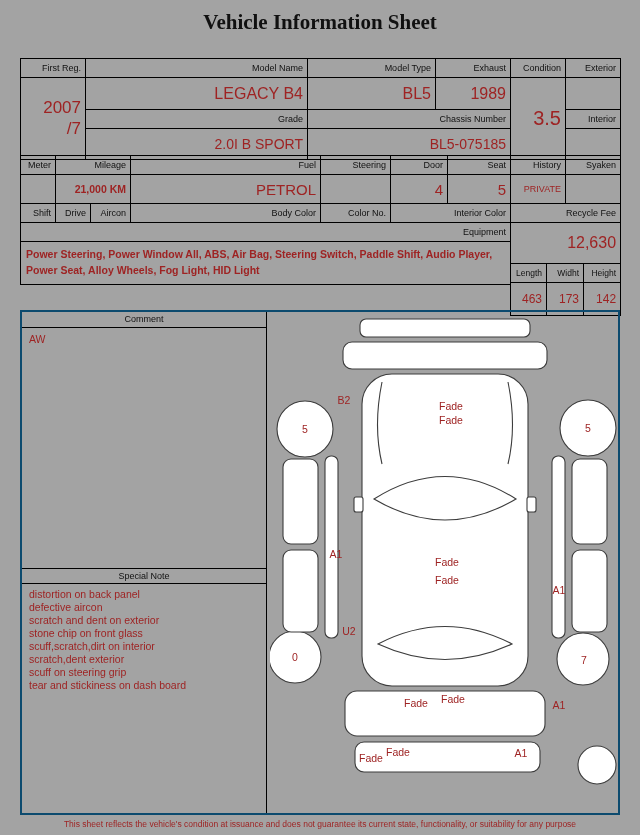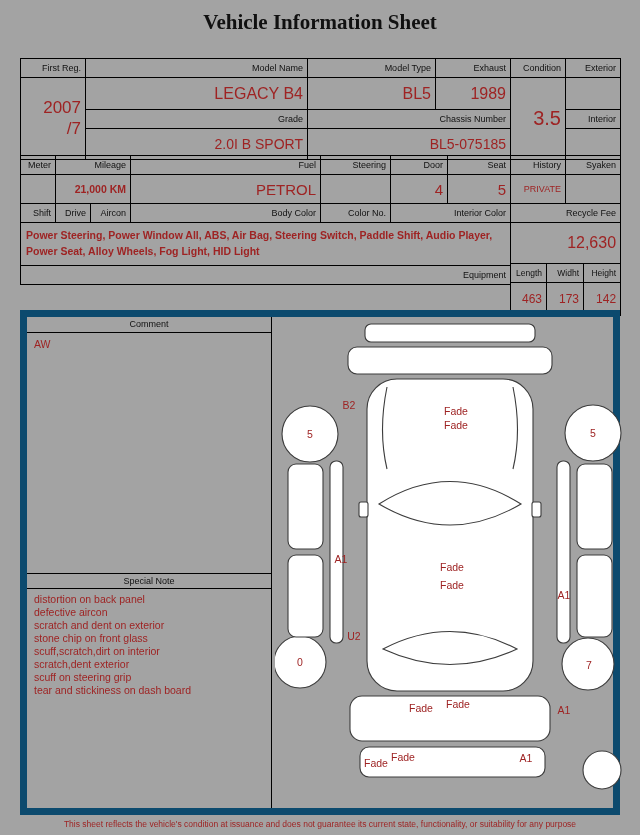--- a/index.html
+++ b/index.html
@@ -16,21 +16,21 @@
   .f9  { font-size:9px; }
   .f10 { font-size:10.5px;font-weight:bold; }
   .f12 { font-size:12px; }
   .f14 { font-size:14px; }
   .f15 { font-size:15px; }
   .f16 { font-size:16px; }
   .f17 { font-size:17px; }
   .f20 { font-size:20px; }
   .pre { white-space:pre-line; line-height:1.2; }
   .txtleft { text-align:left !important; padding:2px 5px !important; line-height:1.5; }
-  .mainbox { position:absolute; left:20px; top:310px; width:600px; height:505px; border:7px solid #0c4a6e; }
+  .mainbox { position:absolute; left:20px; top:310px; width:600px; height:505px; border:2px solid #0c4a6e; }
   .leftcol { position:absolute; left:0; top:0; width:245px; height:100%; border-right:1px solid #000; }
   .secthead { height:16px; line-height:15px; text-align:center; font-size:9px; color:#111;
               border-bottom:1px solid #000; }
   .secthead.topline { border-top:1px solid #000; }
   .commentbody { height:240px; padding:5px 7px; color:var(--red); font-size:10.5px; text-align:left; }
   .notesbody { padding:4px 7px; color:var(--red); font-size:10.5px; line-height:13px; text-align:left; }
   .diagram { position:absolute; left:248px; top:2px; }
   .diagram .shape { fill:#fff; stroke:#3c3c3c; stroke-width:1.1; }
   .ann { font-size:10.5px; text-anchor:middle; fill:var(--red); font-family:"Liberation Sans", sans-serif; }
   .disclaimer { position:absolute; left:20px; top:819px; width:600px; text-align:center;
@@ -126,25 +126,25 @@
       <td class="val f15">5</td>
     </tr>
     <tr style="height:13px">
       <td class="lbl">Shift</td>
       <td class="lbl">Drive</td>
       <td class="lbl">Aircon</td>
       <td class="lbl">Body Color</td>
       <td class="lbl">Color No.</td>
       <td class="lbl" colspan="2">Interior Color</td>
     </tr>
+    <tr style="height:14px">
+      <td class="lbl" colspan="7">Equipment</td>
+    </tr>
     <tr style="height:43px">
       <td class="val f10 txtleft" colspan="7">Power Steering, Power Window  All, ABS, Air Bag, Steering Switch, Paddle Shift, Audio Player, Power Seat, Alloy Wheels, Fog Light, HID Light</td>
-    </tr>
-    <tr style="height:14px">
-      <td class="lbl" colspan="7">Equipment</td>
     </tr>
   </tbody>
     </table>
 
   <table class="t" style="left:510px;top:155px;width:110px">
     <colgroup>
       <col style="width:18px">
         <col style="width:18px">
         <col style="width:19px">
       <col style="width:18px">

